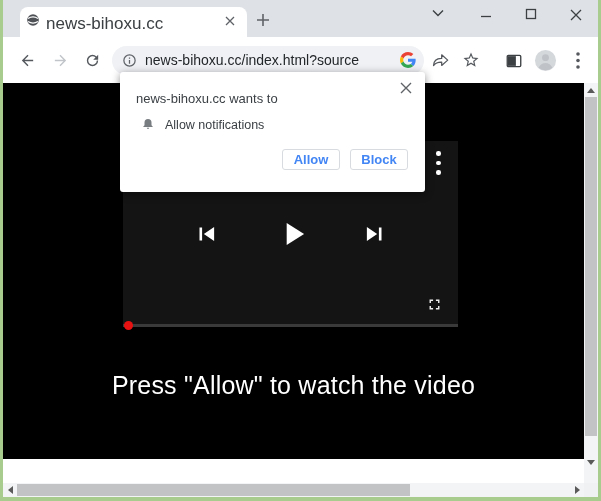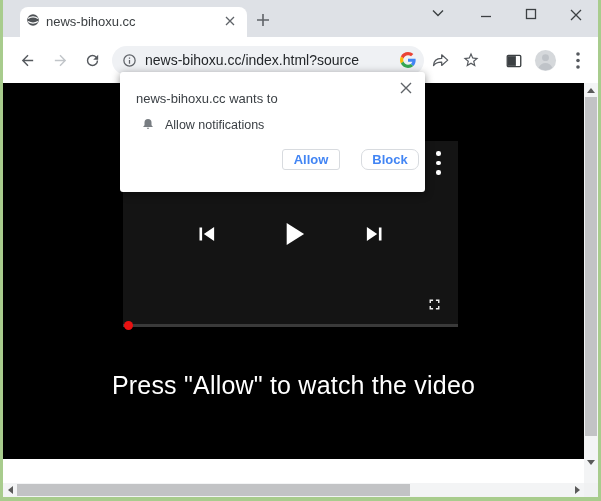--- a/index.html
+++ b/index.html
@@ -11,21 +11,21 @@
     --player-black:#141414;
   }
   *{margin:0;padding:0;box-sizing:border-box;font-family:"Liberation Sans",sans-serif;}
   html,body{background:#fff;}
   .window{position:relative;width:601px;height:501px;background:var(--frame-green);overflow:hidden;}
   .abs{position:absolute;}
 
   
   .tabbar{left:3px;top:0;width:595px;height:37px;background:var(--tabbar-gray);padding-top:3px;}
   .tab{position:absolute;left:17px;top:7px;width:227px;height:30px;background:#fff;border-radius:8px 8px 0 0;}
-  .tab-title{position:absolute;left:26px;top:7px;font-size:13px;color:#3c4043;white-space:nowrap;}
+  .tab-title{position:absolute;left:26px;top:7px;font-size:17px;color:#3c4043;white-space:nowrap;}
   .tab-close{position:absolute;left:201px;top:5px;width:17px;height:17px;display:flex;align-items:center;justify-content:center;border-radius:50%;cursor:pointer;}
   .newtab{position:absolute;left:248px;top:8px;width:24px;height:24px;display:flex;align-items:center;justify-content:center;cursor:pointer;}
   .winbtn{position:absolute;width:20px;height:20px;display:flex;align-items:center;justify-content:center;cursor:pointer;}
 
   
   .toolbar{left:3px;top:37px;width:595px;height:46px;background:#fff;}
   .navbtn{position:absolute;width:24px;height:24px;display:flex;align-items:center;justify-content:center;border-radius:50%;cursor:pointer;}
   .omnibox{position:absolute;left:109px;top:9px;width:312px;height:29px;background:#eff1f4;border-radius:15px;display:flex;align-items:center;}
   .omnibox .url{position:absolute;left:33px;top:0;line-height:29px;font-size:14px;color:#24272a;white-space:nowrap;max-width:252px;overflow:hidden;}
   .omni-info{position:absolute;left:10px;top:7px;}
@@ -61,21 +61,21 @@
   
   .dialog{left:120px;top:72px;width:305px;height:120px;background:#fff;border-radius:3px;
           box-shadow:0 2px 8px rgba(0,0,0,.45);z-index:10;}
   .dlg-close{position:absolute;right:10px;top:7px;width:18px;height:18px;display:flex;align-items:center;justify-content:center;cursor:pointer;}
   .dlg-title{position:absolute;left:16px;top:19px;font-size:13px;color:#3b4045;}
   .dlg-bell{position:absolute;left:21px;top:44px;}
   .dlg-req{position:absolute;left:45px;top:46px;font-size:12.5px;color:#3b4045;}
   .dlg-btn{position:absolute;top:77px;width:58px;height:21px;background:#fff;border:1px solid #d8dbdf;border-radius:3px;
            color:var(--accent-blue);font-size:13px;font-weight:600;cursor:pointer;}
   .btn-allow{left:162px;}
-  .btn-block{left:241px;border-radius:7px;}
+  .btn-block{left:230px;}
 </style>
 </head>
 <body>
 
 <div class="window">
 
   <div class="abs tabbar">
     <div class="tab">
       <svg class="abs" style="left:6px;top:6px" width="14" height="14" viewBox="0 0 24 24">
         <circle cx="12" cy="12" r="10" fill="#4e5256"></circle>

